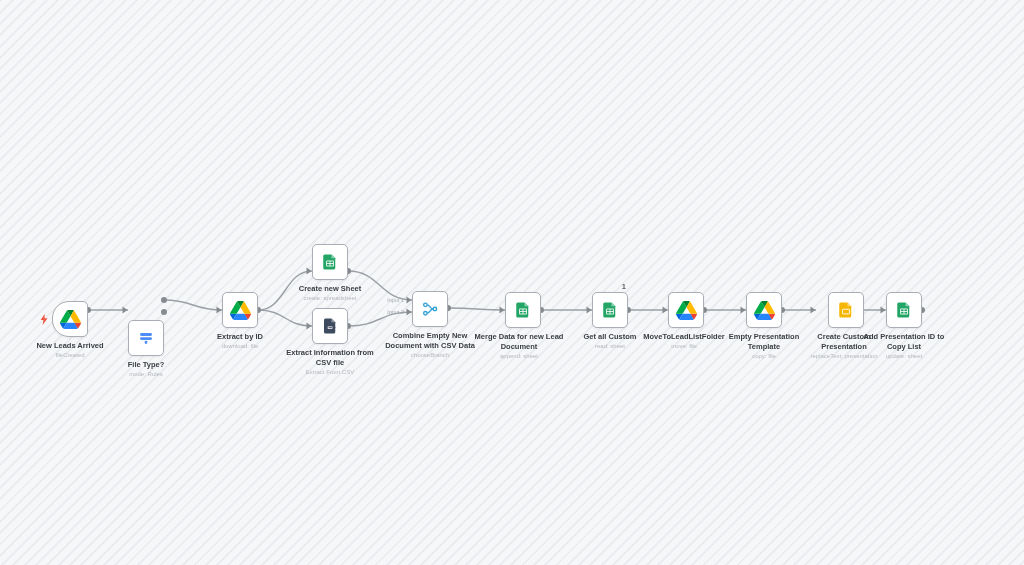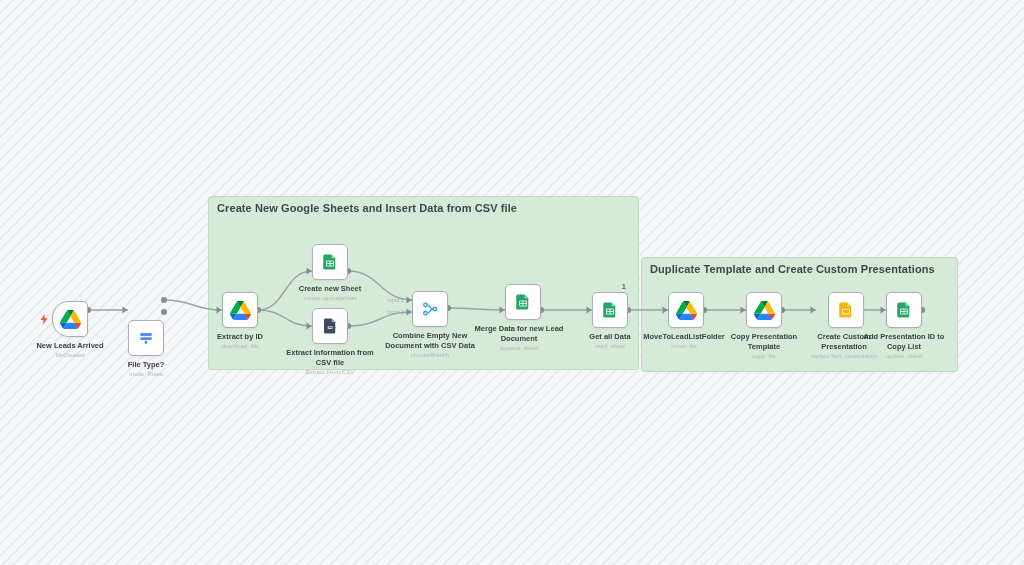--- a/index.html
+++ b/index.html
@@ -44,26 +44,20 @@
     position:absolute;top:-10px;right:2px;
     font-size:7.5px;color:#5f6368;font-weight:bold;
   }
   .trigger-bolt{position:absolute;left:-12px;top:13px;width:8px;height:11px;}
 </style>
 </head>
 <body>
 
 <div class="canvas">
 
-  <div class="group" style="left: 208px; top: 196px; width: 429px; height: 172px;">
-    <div class="group-title">Create New Google Sheets and Insert Data from CSV file</div>
-  </div>
-  <div class="group" style="left: 641px; top: 257px; width: 315px; height: 113px;">
-    <div class="group-title">Duplicate Template and Create Custom Presentations</div>
-  </div>
 
   <svg id="wires" width="1024" height="565">
       <path d="M88,310 C110,310 106,310 128,310" fill="none" stroke="#9aa0a6" stroke-width="1.4"></path>
       <path d="M164,300 C193,300 193,310 222,310" fill="none" stroke="#9aa0a6" stroke-width="1.4"></path>
       <path d="M258,310 C285,310 285,271 312,271" fill="none" stroke="#9aa0a6" stroke-width="1.4"></path>
       <path d="M258,310 C285,310 285,326 312,326" fill="none" stroke="#9aa0a6" stroke-width="1.4"></path>
       <path d="M348,271 C380,271 380,300 412,300" fill="none" stroke="#9aa0a6" stroke-width="1.4"></path>
       <text x="404" y="302" text-anchor="end" font-size="5.5" fill="#a7adb3">Input 1</text>
       <path d="M348,326 C380,326 380,312 412,312" fill="none" stroke="#9aa0a6" stroke-width="1.4"></path>
       <text x="404" y="314" text-anchor="end" font-size="5.5" fill="#a7adb3">Input 2</text>
@@ -188,21 +182,21 @@
   <circle cx="6.5" cy="17" r="2.1"></circle>
   <circle cx="17.9" cy="12" r="2.1"></circle>
  </g>
 </svg>
         </div>
         <div class="node-label">
           <div class="node-title">Combine Empty New Document with CSV Data</div>
           <div class="node-sub">chooseBranch</div>
         </div>
       </div>
-      <div class="node" style="left: 505px; top: 284px; width: 28px; height: 36px;">
+      <div class="node" style="left: 505px; top: 292px; width: 28px; height: 36px;">
         <div class="node-box">
           <svg width="18" height="18" viewBox="0 0 24 24">
  <path d="M5 2h9l5 5v13a2 2 0 0 1-2 2H5a2 2 0 0 1-2-2V4a2 2 0 0 1 2-2z" fill="#23a566"></path>
  <path d="M14 2l5 5h-5z" fill="#8ed1b1"></path>
  <path d="M7.4 10.6h9.2v6.8H7.4z" fill="none" stroke="#fff" stroke-width="1.1"></path>
  <path d="M7.4 14h9.2M12 10.6v6.8" stroke="#fff" stroke-width="1.1"></path>
 </svg>
         </div>
         <div class="node-label">
           <div class="node-title">Merge Data for new Lead Document</div>
@@ -213,21 +207,21 @@
         <div class="node-box">
           <svg width="18" height="18" viewBox="0 0 24 24">
  <path d="M5 2h9l5 5v13a2 2 0 0 1-2 2H5a2 2 0 0 1-2-2V4a2 2 0 0 1 2-2z" fill="#23a566"></path>
  <path d="M14 2l5 5h-5z" fill="#8ed1b1"></path>
  <path d="M7.4 10.6h9.2v6.8H7.4z" fill="none" stroke="#fff" stroke-width="1.1"></path>
  <path d="M7.4 14h9.2M12 10.6v6.8" stroke="#fff" stroke-width="1.1"></path>
 </svg>
         </div>
         <div class="node-badge">1</div>
         <div class="node-label">
-          <div class="node-title">Get all Data</div>
+          <div class="node-title">Get all Custom</div>
           <div class="node-sub">read: sheet</div>
         </div>
       </div>
       <div class="node" style="left: 668px; top: 292px; width: 32px; height: 36px;">
         <div class="node-box">
           <svg width="21" height="19" viewBox="0 0 87.3 78">
  <path fill="#0066da" d="m6.6 66.85 3.85 6.65c.8 1.4 1.95 2.5 3.3 3.3l13.75-23.8h-27.5c0 1.55.4 3.1 1.2 4.5z"></path>
  <path fill="#00ac47" d="m43.65 25-13.75-23.8c-1.35.8-2.5 1.9-3.3 3.3l-25.4 44a9.06 9.06 0 0 0-1.2 4.5h27.5z"></path>
  <path fill="#ea4335" d="m73.55 76.8c1.35-.8 2.5-1.9 3.3-3.3l1.6-2.75 7.65-13.25c.8-1.4 1.2-2.95 1.2-4.5h-27.5l5.85 11.5z"></path>
  <path fill="#00832d" d="m43.65 25 13.75-23.8c-1.35-.8-2.9-1.2-4.5-1.2h-18.5c-1.6 0-3.15.45-4.5 1.2z"></path>
@@ -245,21 +239,21 @@
           <svg width="21" height="19" viewBox="0 0 87.3 78">
  <path fill="#0066da" d="m6.6 66.85 3.85 6.65c.8 1.4 1.95 2.5 3.3 3.3l13.75-23.8h-27.5c0 1.55.4 3.1 1.2 4.5z"></path>
  <path fill="#00ac47" d="m43.65 25-13.75-23.8c-1.35.8-2.5 1.9-3.3 3.3l-25.4 44a9.06 9.06 0 0 0-1.2 4.5h27.5z"></path>
  <path fill="#ea4335" d="m73.55 76.8c1.35-.8 2.5-1.9 3.3-3.3l1.6-2.75 7.65-13.25c.8-1.4 1.2-2.95 1.2-4.5h-27.5l5.85 11.5z"></path>
  <path fill="#00832d" d="m43.65 25 13.75-23.8c-1.35-.8-2.9-1.2-4.5-1.2h-18.5c-1.6 0-3.15.45-4.5 1.2z"></path>
  <path fill="#2684fc" d="m59.8 53h-32.3l-13.75 23.8c1.35.8 2.9 1.2 4.5 1.2h50.8c1.6 0 3.15-.45 4.5-1.2z"></path>
  <path fill="#ffba00" d="m73.4 26.5-12.7-22c-.8-1.4-1.95-2.5-3.3-3.3l-13.75 23.8 16.15 28h27.45c0-1.55-.4-3.1-1.2-4.5z"></path>
 </svg>
         </div>
         <div class="node-label">
-          <div class="node-title">Copy Presentation Template</div>
+          <div class="node-title">Empty Presentation Template</div>
           <div class="node-sub">copy: file</div>
         </div>
       </div>
       <div class="node" style="left: 828px; top: 292px; width: 32px; height: 36px;">
         <div class="node-box">
           <svg width="18" height="18" viewBox="0 0 24 24">
  <path d="M5 2h9l5 5v13a2 2 0 0 1-2 2H5a2 2 0 0 1-2-2V4a2 2 0 0 1 2-2z" fill="#f6b704"></path>
  <path d="M14 2l5 5h-5z" fill="#fbd97c"></path>
  <rect x="7.4" y="11" width="9.2" height="6.2" rx="0.8" fill="none" stroke="#fff" stroke-width="1.2"></rect>
 </svg>

